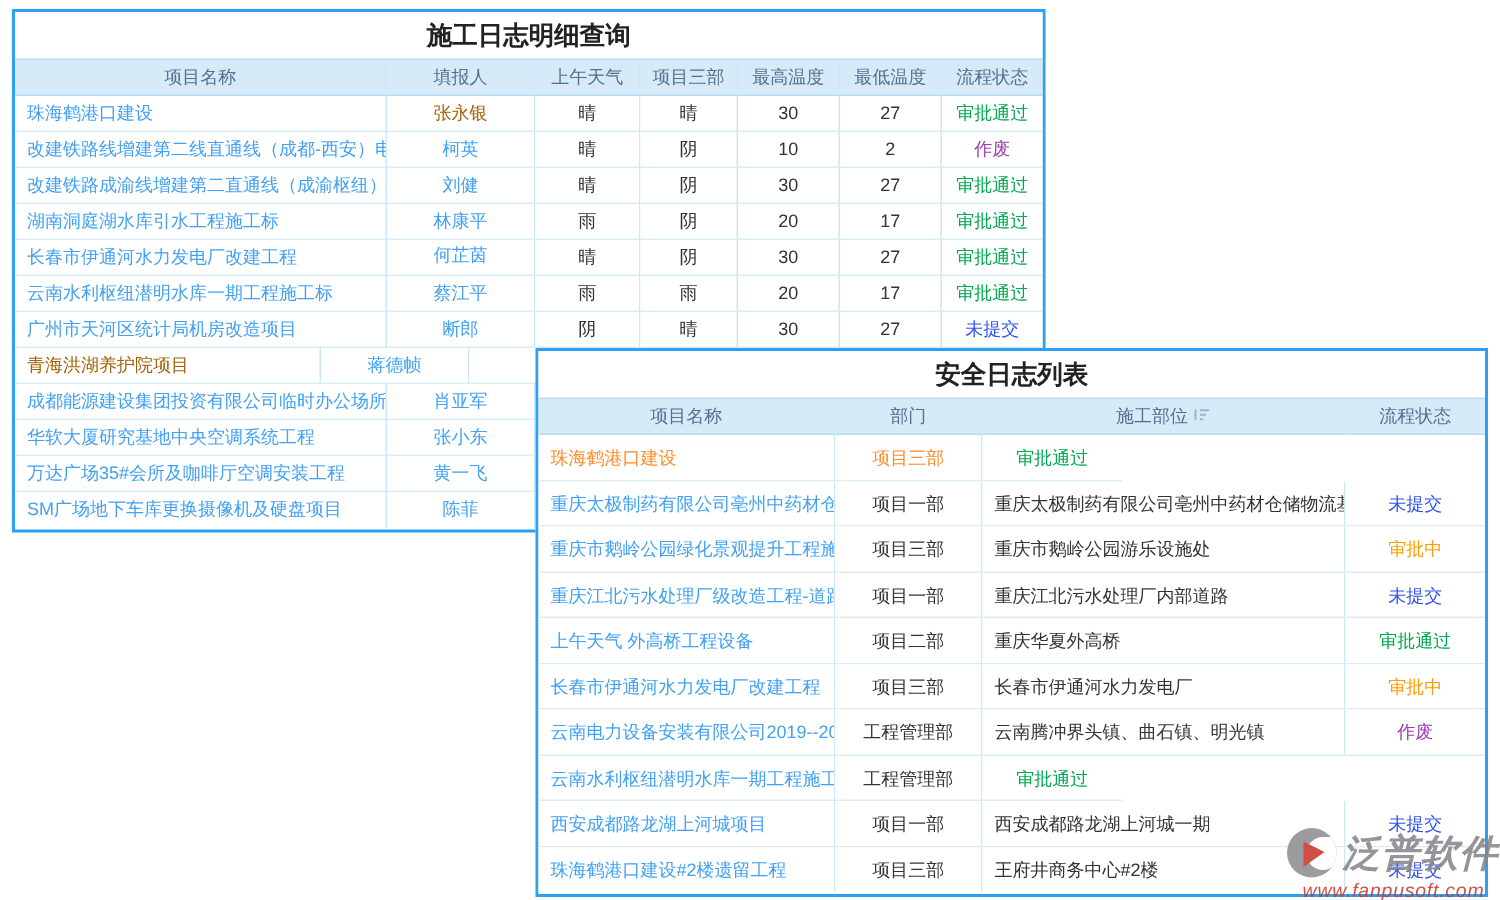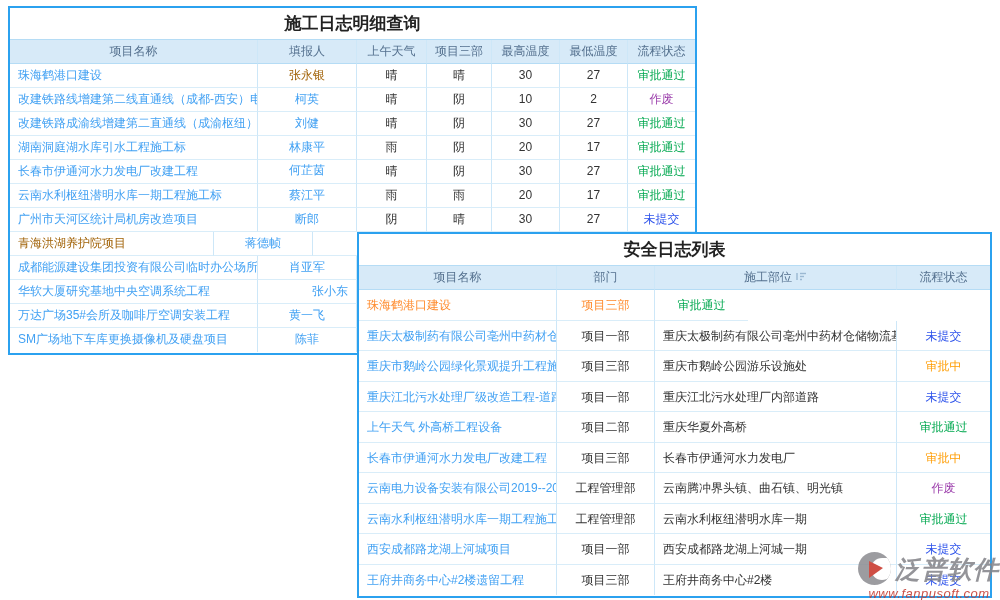--- a/index.html
+++ b/index.html
@@ -140,21 +140,21 @@
         <div class="tcell al-left" style="width: 248px; color: rgb(66, 161, 243);">成都能源建设集团投资有限公司临时办公场所装修工程</div>
         <div class="tcell al-center" style="width: 99px; color: rgb(66, 161, 243);">肖亚军</div>
         <div class="tcell al-center" style="width: 70px;"></div>
         <div class="tcell al-center" style="width: 65px;"></div>
         <div class="tcell al-center" style="width: 68px;"></div>
         <div class="tcell al-center" style="width: 68px;"></div>
         <div class="tcell al-center" style="width: 67px;"></div>
       </div>
       <div class="trow">
         <div class="tcell al-left" style="width: 248px; color: rgb(66, 161, 243);">华软大厦研究基地中央空调系统工程</div>
-        <div class="tcell al-center" style="width: 99px; color: rgb(66, 161, 243); text-align: right;">张小东</div>
+        <div class="tcell al-center" style="width: 99px; color: rgb(66, 161, 243);">张小东</div>
         <div class="tcell al-center" style="width: 70px;"></div>
         <div class="tcell al-center" style="width: 65px;"></div>
         <div class="tcell al-center" style="width: 68px;"></div>
         <div class="tcell al-center" style="width: 68px;"></div>
         <div class="tcell al-center" style="width: 67px;"></div>
       </div>
       <div class="trow">
         <div class="tcell al-left" style="width: 248px; color: rgb(66, 161, 243);">万达广场35#会所及咖啡厅空调安装工程</div>
         <div class="tcell al-center" style="width: 99px; color: rgb(66, 161, 243);">黄一飞</div>
         <div class="tcell al-center" style="width: 70px;"></div>
@@ -230,31 +230,30 @@
       </div>
       <div class="trow">
         <div class="tcell al-left" style="width: 198px; color: rgb(66, 161, 243);">云南电力设备安装有限公司2019--202...</div>
         <div class="tcell al-center" style="width: 98px;">工程管理部</div>
         <div class="tcell al-left" style="width: 242px;">云南腾冲界头镇、曲石镇、明光镇</div>
         <div class="tcell al-center" style="width: 93px; color: rgb(155, 61, 171);">作废</div>
       </div>
       <div class="trow">
         <div class="tcell al-left" style="width: 198px; color: rgb(66, 161, 243);">云南水利枢纽潜明水库一期工程施工标</div>
         <div class="tcell al-center" style="width: 98px;">工程管理部</div>
-        <div class="tcell al-left" style="width: 242px;">云南水利枢纽潜明水库一期</div>
         <div class="tcell al-center" style="width: 93px; color: rgb(0, 168, 79);">审批通过</div>
       </div>
       <div class="trow">
         <div class="tcell al-left" style="width: 198px; color: rgb(66, 161, 243);">西安成都路龙湖上河城项目</div>
         <div class="tcell al-center" style="width: 98px;">项目一部</div>
         <div class="tcell al-left" style="width: 242px;">西安成都路龙湖上河城一期</div>
         <div class="tcell al-center" style="width: 93px; color: rgb(47, 84, 235);">未提交</div>
       </div>
       <div class="trow">
-        <div class="tcell al-left" style="width: 198px; color: rgb(66, 161, 243);">王府井商务中心#2楼遗留工程</div>
+        <div class="tcell al-left" style="width: 198px; color: rgb(66, 161, 243);">珠海鹤港口建设#2楼遗留工程</div>
         <div class="tcell al-center" style="width: 98px;">项目三部</div>
         <div class="tcell al-left" style="width: 242px;">王府井商务中心#2楼</div>
         <div class="tcell al-center" style="width: 93px; color: rgb(47, 84, 235);">未提交</div>
       </div>
     </div>
 </div>
 
 <div class="watermark">
   <div class="logo-row">
     <div class="logo-mark"></div>

